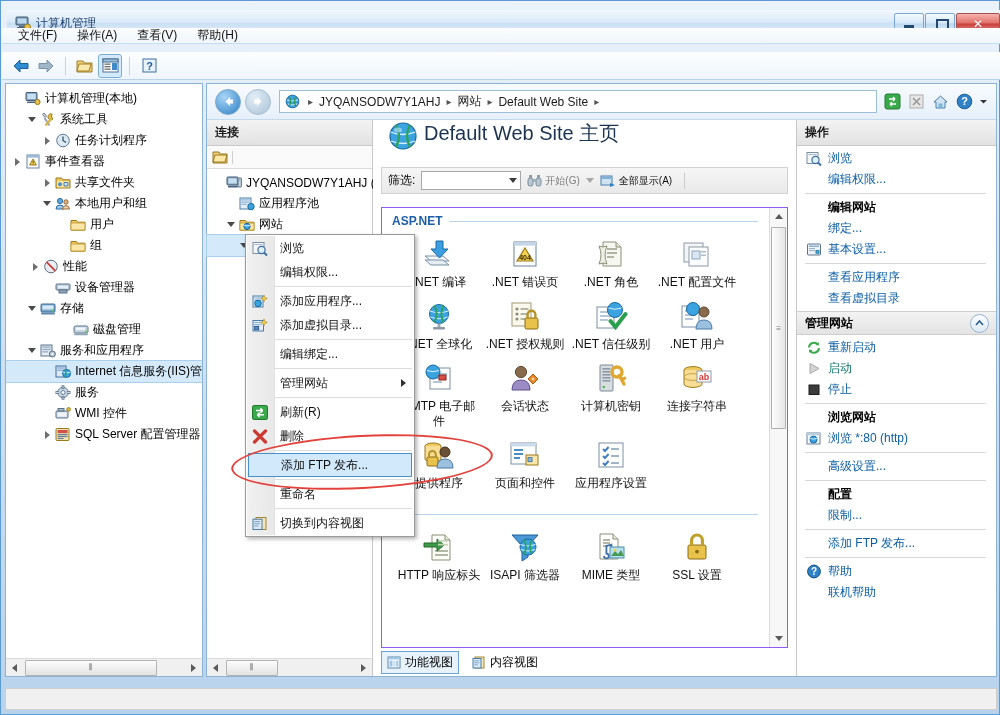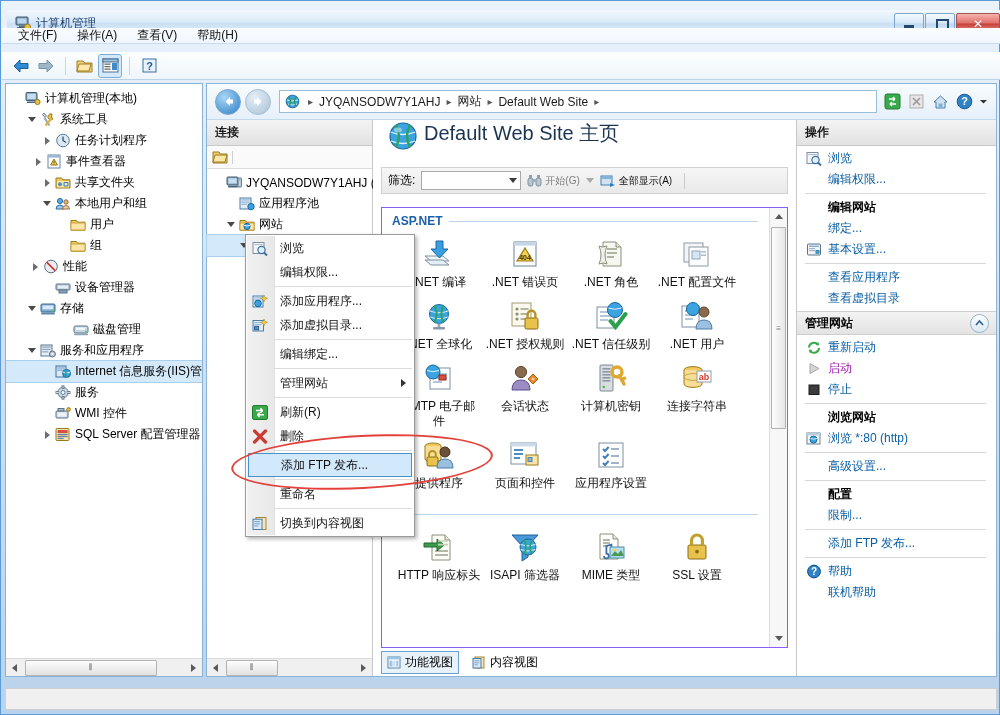--- a/index.html
+++ b/index.html
@@ -116,21 +116,21 @@
     font-size:8px;color:#808080;}
   .viewtabs{position:absolute;left:8px;bottom:4px;height:20px;display:flex;align-items:center;gap:8px;}
   .vtab{display:flex;align-items:center;gap:4px;padding:2px 5px;font-size:12px;}
   .vtab.sel{border:1px solid #6ba3d6;background:#e8f2fb;}
 
   .actions{position:absolute;right:0;top:36px;width:200px;bottom:0;background:#fff;border-left:1px solid #c8c8c8;box-sizing:border-box;}
   .act-list{padding:2px 0;}
   .act{display:flex;align-items:center;height:21px;padding-left:8px;gap:6px;}
   .act .ai{width:17px;height:16px;flex:0 0 17px;display:flex;align-items:center;justify-content:center;}
   .act .al{color:#0b5fa4;font-size:12px;}
-  .act .al.dim{color:#a21caf;}
+  .act .al.dim{color:#0f766e;}
   .act.hdr .al{color:#000;font-weight:bold;}
   .act-sep{height:1px;background:#d7d7d7;margin:3px 10px 3px 8px;}
   .sect-hd{height:24px;background:linear-gradient(180deg,#f3f3f3,#e3e3e3);border-top:1px solid #cecece;
     border-bottom:1px solid #cecece;display:flex;align-items:center;justify-content:space-between;
     padding:0 7px 0 8px;font-weight:bold;font-size:12px;box-sizing:border-box;}
   .collapse{width:17px;height:17px;border-radius:50%;border:1px solid #9ab4cb;
     background:linear-gradient(180deg,#fbfdff,#dce9f5);display:flex;align-items:center;justify-content:center;}
 
   
   .statusbar{position:absolute;left:4px;bottom:4px;width:992px;height:22px;background:#f0f0f0;
@@ -263,21 +263,21 @@
             <i class="arrow"></i>
           </span>
           <span class="tico">
             <svg width="16" height="15" viewBox="0 0 16 15">
               <circle cx="8" cy="7.5" r="6.3" fill="#dce8f2" stroke="#5b7b99"></circle>
               <path d="M8 3.5 V7.5 L11 9.5" stroke="#31536f" stroke-width="1.3" fill="none"></path>
             </svg>
           </span>
           <span class="tlbl">任务计划程序</span>
         </div>
-        <div class="trow" style=" margin-left: 21px;">
+        <div class="trow" style="">
           <span class="tw">
             <i class="arrow"></i>
           </span>
           <span class="tico">
             <svg width="16" height="15" viewBox="0 0 16 15">
               <rect x="2" y="1" width="12" height="13" fill="#fff" stroke="#6b83a0"></rect>
               <rect x="2" y="1" width="12" height="2.6" fill="#9ab8d4"></rect>
               <path d="M8 5 l3.4 6 h-6.8 Z" fill="#f2cf50" stroke="#9a7a18"></path>
               <rect x="7.6" y="6.8" width=".9" height="2.3" fill="#63501a"></rect>
               <rect x="7.6" y="9.6" width=".9" height=".9" fill="#63501a"></rect>

